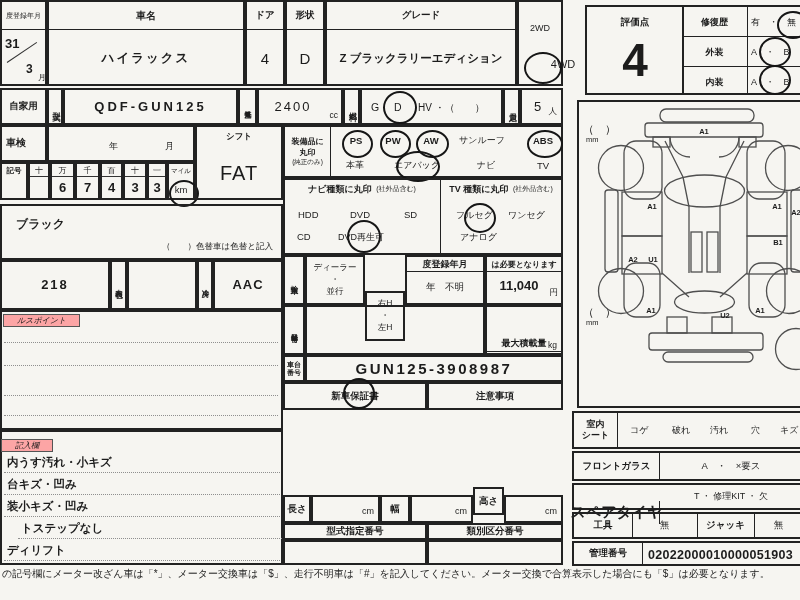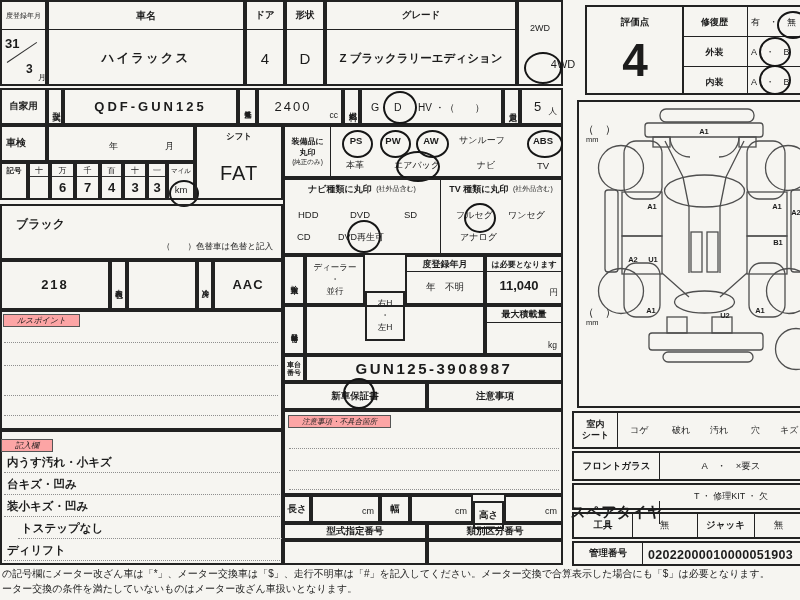--- a/index.html
+++ b/index.html
@@ -231,50 +231,44 @@
     <div class="hdr" style="height:15px;font-size:8px;font-weight:700;">は必要となります</div>
     <div class="txt ctr" style="left:0;top:15px;right:10px;bottom:4px;font-size:13px;font-weight:700;">11,040</div>
     <div class="txt" style="right:3px;bottom:4px;font-size:8.5px;">円</div>
   </div>
 
   <div class="cell ctr" style="left:283px;top:305px;width:22px;height:50px;">
     <span class="vlabel" style="font-size:7px;font-weight:700;">登録番号</span>
   </div>
   <div class="cell" style="left:305px;top:305px;width:180px;height:50px;"></div>
   <div class="cell" style="left:485px;top:305px;width:78px;height:50px;">
-    <div class="hdr" style="height:16px;font-size:9px;font-weight:700;">最大積載量</div>
+    <div class="hdr" style="height:16px;font-size:9px;font-weight:700;margin-top:29px;">最大積載量</div>
     <div class="txt" style="right:4px;bottom:3px;font-size:8.5px;">kg</div>
   </div>
 
   <div class="cell col" style="left:283px;top:355px;width:22px;height:27px;font-size:7px;font-weight:700;line-height:8px;">
     <span>車台</span>
     <span>番号</span>
   </div>
   <div class="cell ctr" style="left:305px;top:355px;width:258px;height:27px;font-size:15px;letter-spacing:2.5px;font-weight:700;">GUN125-3908987</div>
 
   <div class="cell ctr" style="left:283px;top:382px;width:144px;height:28px;font-size:9.5px;font-weight:600;">新車保証書</div>
   <div class="cell ctr" style="left:427px;top:382px;width:136px;height:28px;font-size:9.5px;font-weight:600;">注意事項</div>
   <div class="cmark" style="left:343px;top:378px;width:28px;height:27px;"></div>
 
-  <div class="cell" style="left:283px;top:410px;width:280px;height:85px;">
-    <div class="tab" style="left:3px;top:3px;font-size:7.5px;">注意事項・不具合箇所</div>
-    <div class="dotline" style="left:4px;top:36px;width:270px;"></div>
-    <div class="dotline" style="left:4px;top:58px;width:270px;"></div>
-    <div class="dotline" style="left:4px;top:77px;width:270px;"></div>
-  </div>
 
   <div class="cell ctr" style="left:283px;top:495px;width:28px;height:28px;font-size:9.5px;font-weight:600;">長さ</div>
   <div class="cell" style="left:311px;top:495px;width:69px;height:28px;">
     <div class="txt" style="right:4px;bottom:5px;font-size:9px;">cm</div>
   </div>
   <div class="cell ctr" style="left:380px;top:495px;width:30px;height:28px;font-size:9.5px;font-weight:600;">幅</div>
   <div class="cell" style="left:410px;top:495px;width:63px;height:28px;">
     <div class="txt" style="right:4px;bottom:5px;font-size:9px;">cm</div>
   </div>
-  <div class="cell ctr" style="left:473px;top:501px;width:31px;height:28px;font-size:9.5px;font-weight:600;">高さ</div>
+  <div class="cell ctr" style="left:473px;top:487px;width:31px;height:28px;font-size:9.5px;font-weight:600;">高さ</div>
   <div class="cell" style="left:504px;top:495px;width:59px;height:28px;">
     <div class="txt" style="right:4px;bottom:5px;font-size:9px;">cm</div>
   </div>
 
   <div class="cell ctr" style="left:283px;top:523px;width:144px;height:17px;font-size:9.5px;font-weight:700;">型式指定番号</div>
   <div class="cell ctr" style="left:427px;top:523px;width:136px;height:17px;font-size:9.5px;font-weight:700;">類別区分番号</div>
   <div class="cell" style="left:283px;top:540px;width:144px;height:25px;"></div>
   <div class="cell" style="left:427px;top:540px;width:136px;height:25px;"></div>
 
   <div class="cell" style="left:585px;top:5px;width:220px;height:90px;">
@@ -390,15 +384,14 @@
     <div class="txt ctr" style="left:123px;top:0;width:57px;height:100%;border-right:1.5px solid #222;font-size:9.5px;font-weight:600;">ジャッキ</div>
     <div class="txt ctr" style="left:180px;top:0;right:0;height:100%;font-size:9.5px;">無</div>
   </div>
 
   <div class="cell" style="left:572px;top:541px;width:233px;height:25px;">
     <div class="txt ctr" style="left:0;top:0;width:68px;height:100%;border-right:1.5px solid #222;font-size:9.5px;font-weight:600;">管理番号</div>
     <div class="txt" style="left:74px;top:5px;font-size:12.5px;font-weight:700;letter-spacing:0.3px;">02022000010000051903</div>
   </div>
 
   <div class="txt" style="left:2px;top:567px;width:796px;font-size:10px;">の記号欄にメーター改ざん車は「*」、メーター交換車は「$」、走行不明車は「#」を記入してください。メーター交換で合算表示した場合にも「$」は必要となります。</div>
-  <div class="txt" style="left:2px;top:582px;width:796px;font-size:10px;">ーター交換の条件を満たしていないものはメーター改ざん車扱いとなります。</div>
 
 </div>
 
 </body></html>

